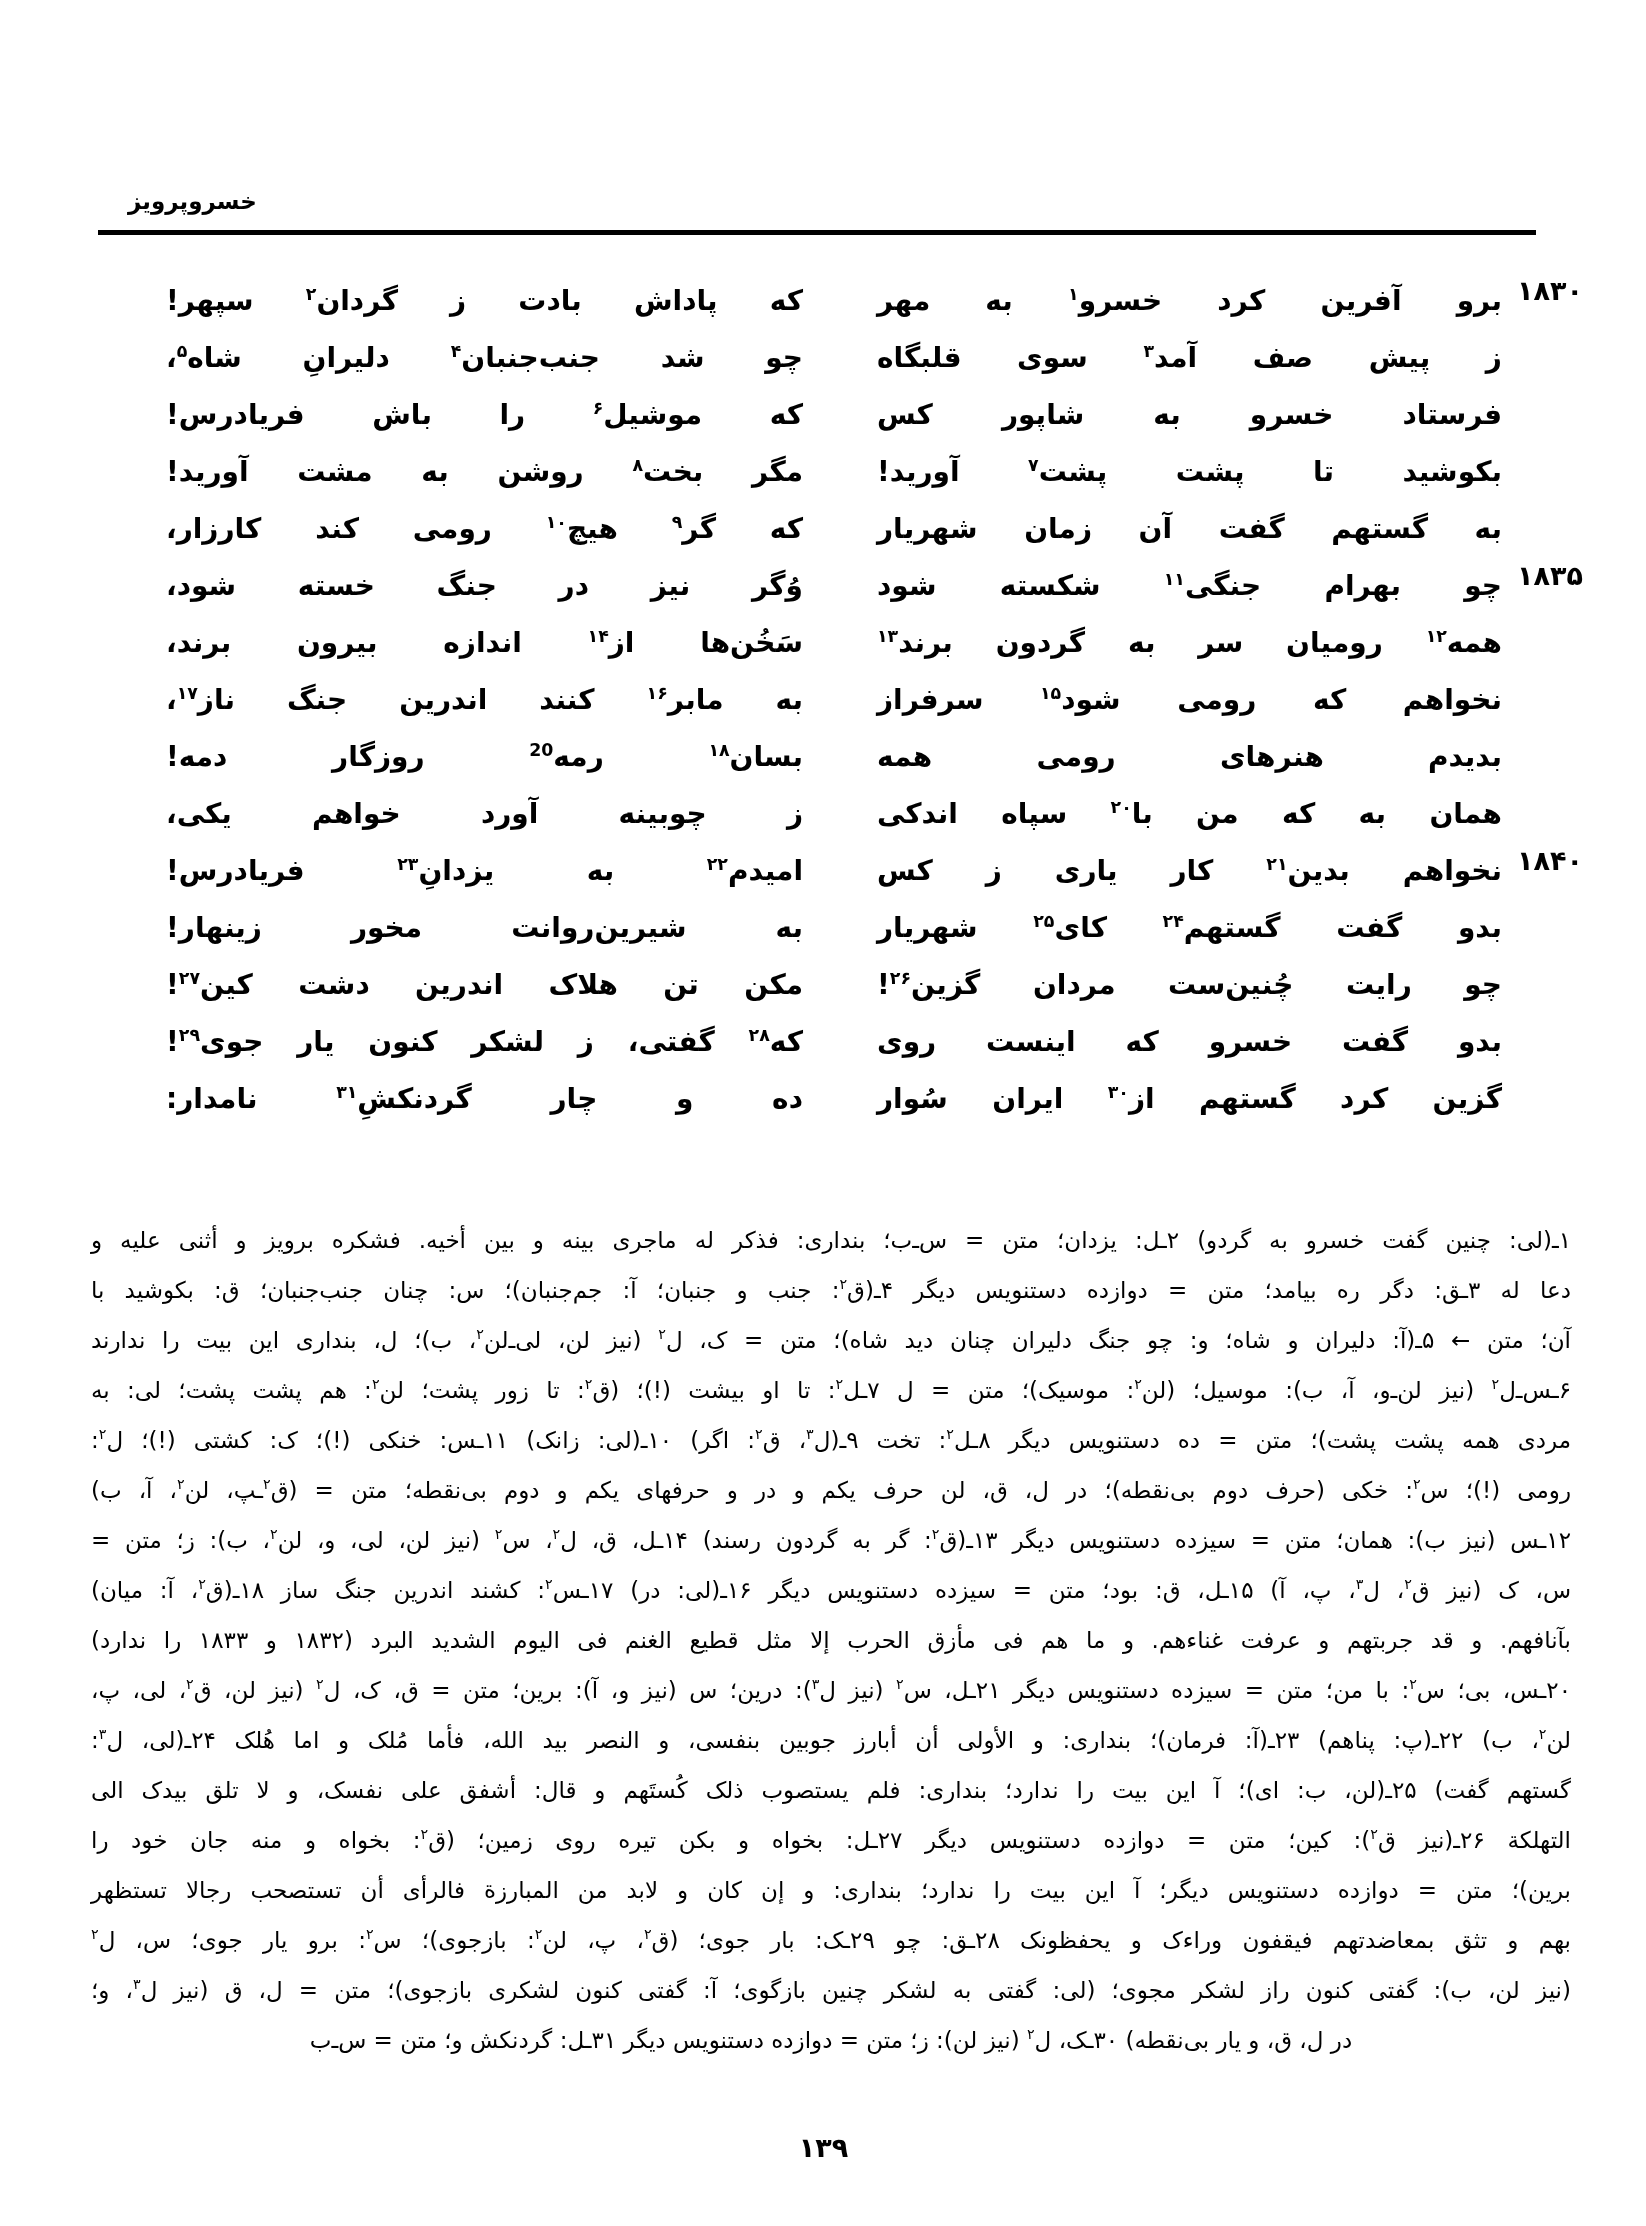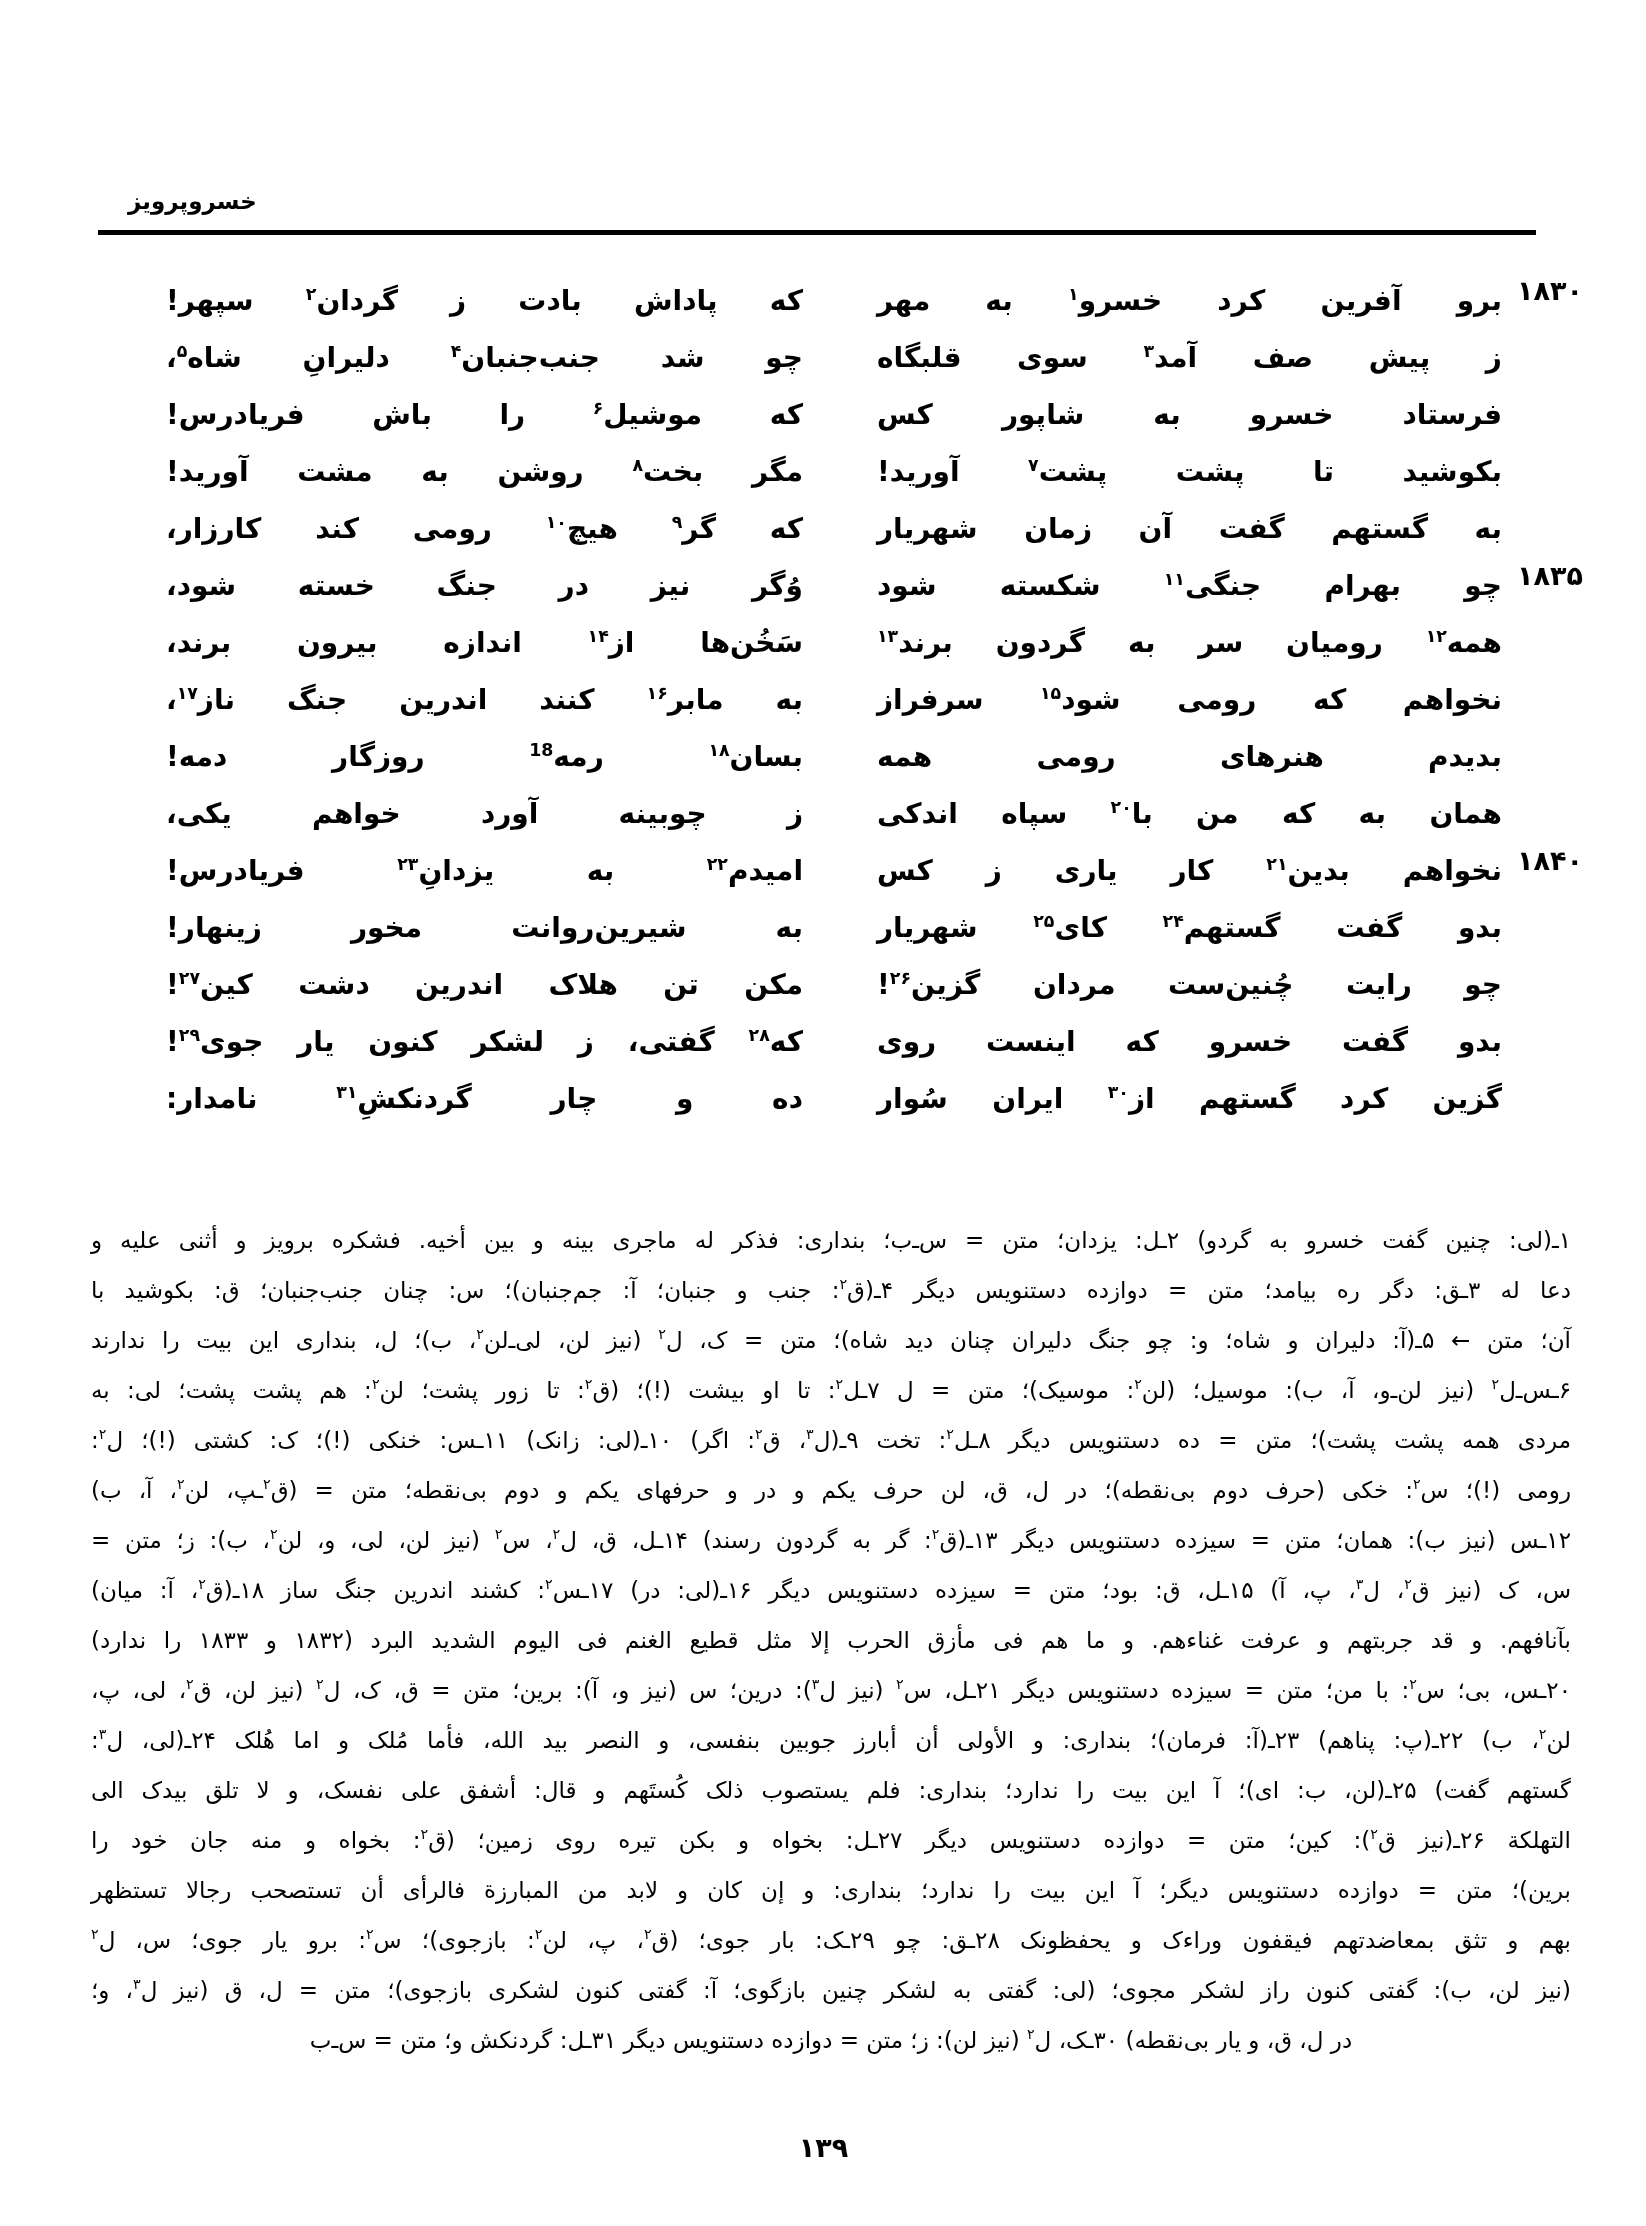--- a/index.html
+++ b/index.html
@@ -91,21 +91,21 @@
 
   <div class="verse-row">
     <span class="vnum"></span>
     <span class="hemi hemi-r">نخواهم که رومی شود<sup>۱۵</sup> سرفراز</span>
     <span class="hemi hemi-l">به مابر<sup>۱۶</sup> کنند اندرین جنگ ناز<sup>۱۷</sup>،</span>
   </div>
 
   <div class="verse-row">
     <span class="vnum"></span>
     <span class="hemi hemi-r">بدیدم هنرهای رومی همه</span>
-    <span class="hemi hemi-l">بسان<sup>۱۸</sup> رمه<sup>18</sup> روزگار دمه!</span>
+    <span class="hemi hemi-l">بسان<sup>۱۸</sup> رمه<sup>20</sup> روزگار دمه!</span>
   </div>
 
   <div class="verse-row">
     <span class="vnum"></span>
     <span class="hemi hemi-r">همان به که من با<sup>۲۰</sup> سپاه اندکی</span>
     <span class="hemi hemi-l">ز چوبینه آورد خواهم یکی،</span>
   </div>
 
   <div class="verse-row">
     <span class="vnum">۱۸۴۰</span>

